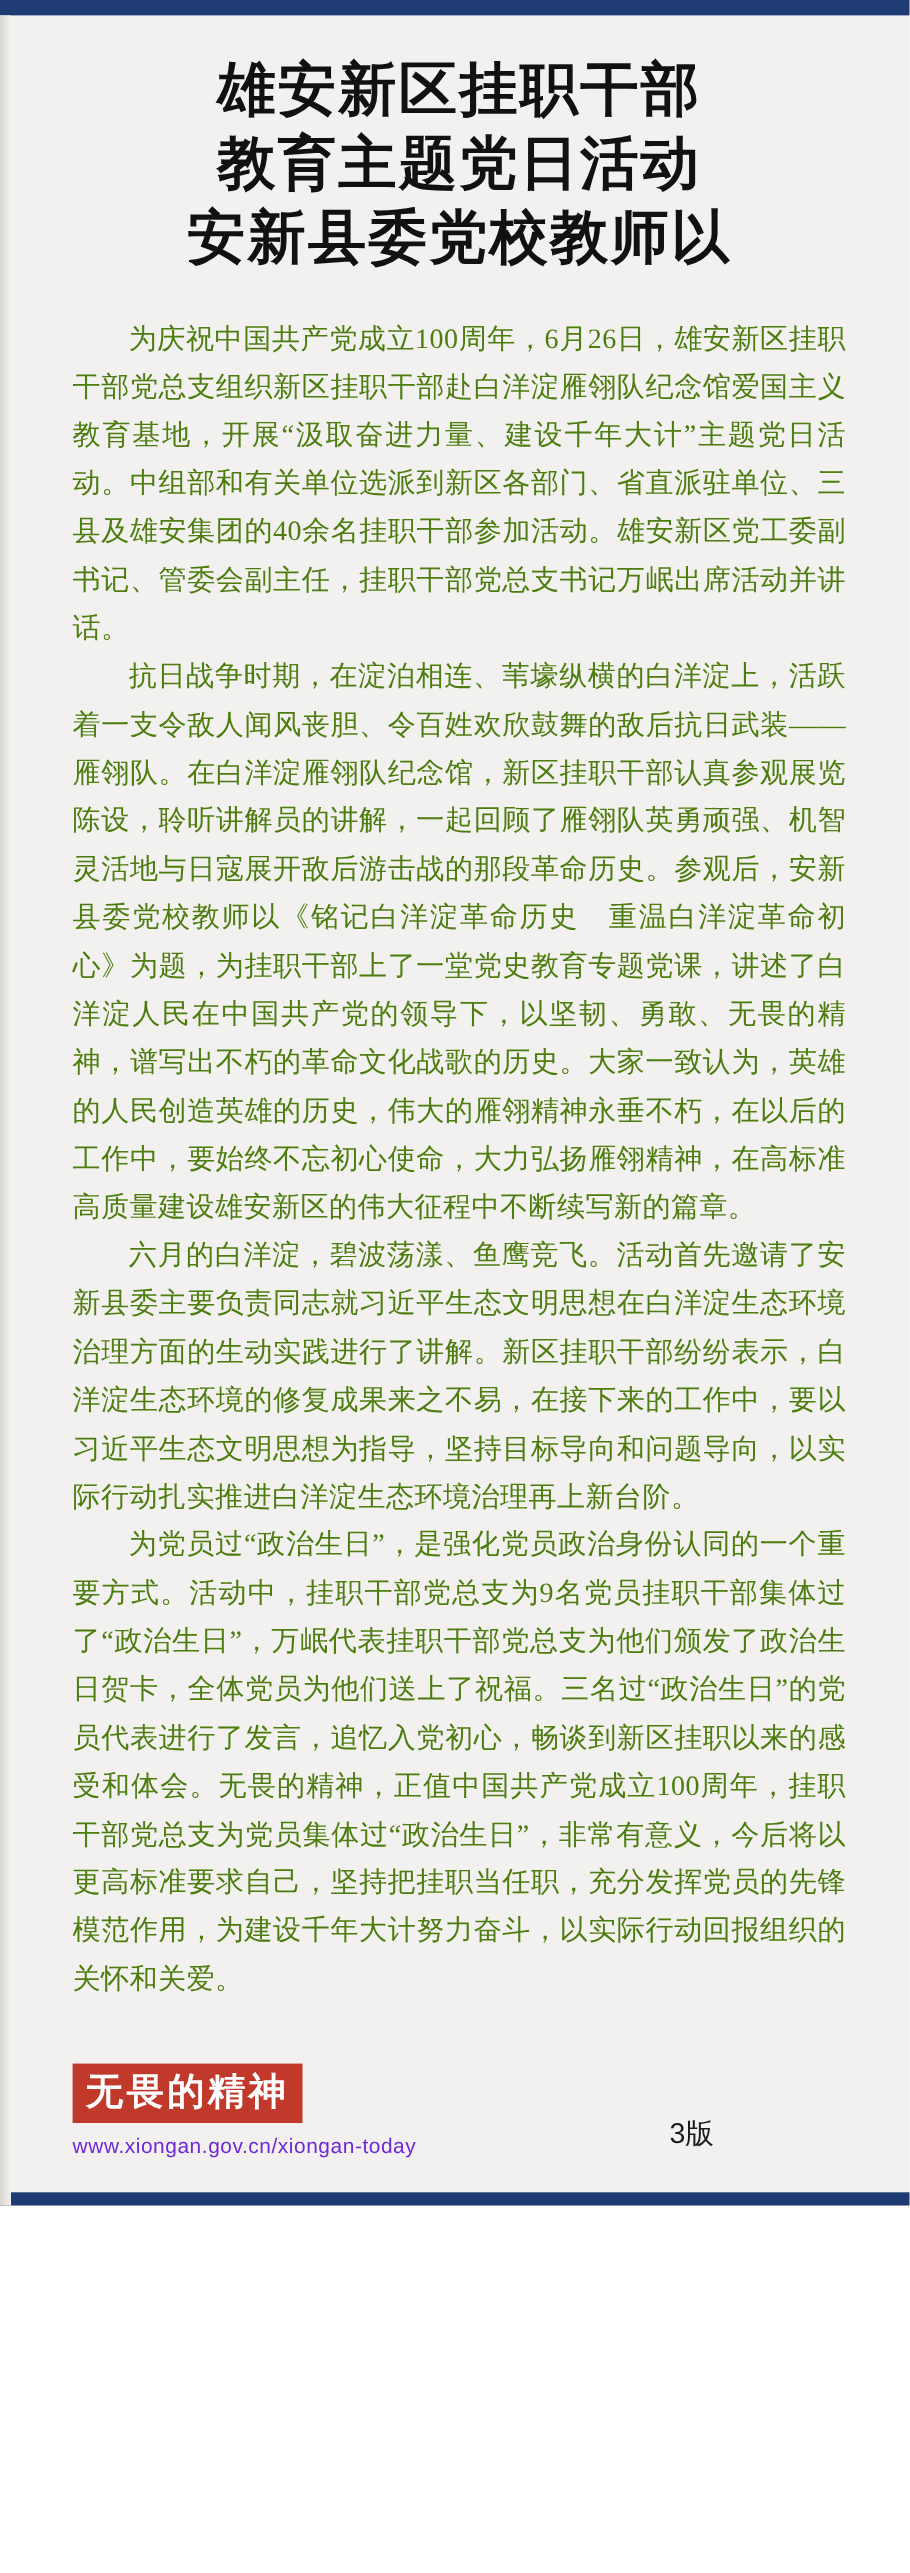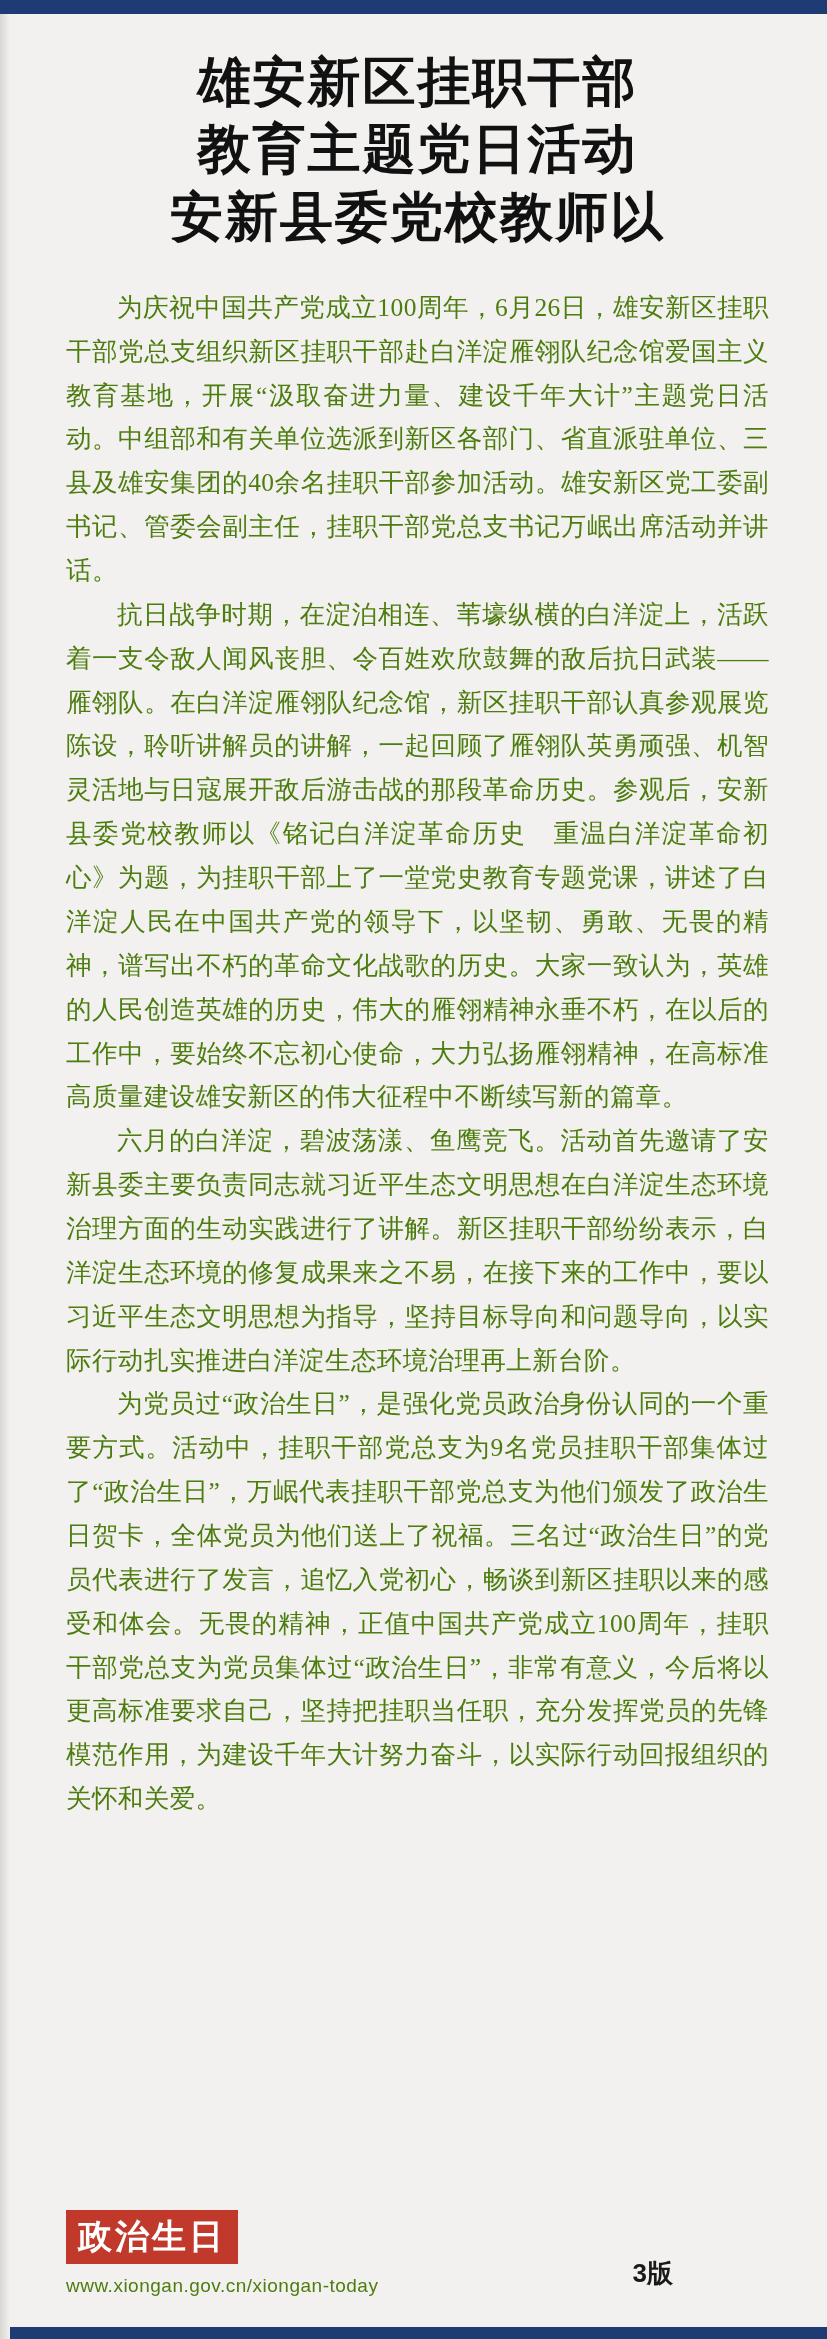--- a/index.html
+++ b/index.html
@@ -9,21 +9,21 @@
   }
   body {
     width: 827px;
     height: 2339px;
     font-family: "Liberation Serif", "DejaVu Serif", serif;
     overflow: hidden;
   }
   .page {
     position: relative;
     width: 827px;
-    height: 2339px;
+    height: 2005px;
     background: #f2f1ef;
     box-sizing: border-box;
     display: flex;
     flex-direction: column;
   }
   .top-bar {
     width: 100%;
     height: 14px;
     background: #1f3b73;
     flex: 0 0 auto;
@@ -90,32 +90,31 @@
     color: #ffffff;
     font-family: "DejaVu Serif", "Liberation Serif", serif;
     font-weight: bold;
     font-size: 34px;
     line-height: 1;
     padding: 9px 12px 11px 12px;
     letter-spacing: 3px;
   }
   .brand-url {
     margin-top: 11px;
-    color: #4d7c0f;
+    color: #6d28d9;
     font-family: "Liberation Sans", sans-serif;
     font-size: 19px;
     letter-spacing: 0.5px;
   }
   .page-num {
     color: #1a1a1a;
     font-family: "Liberation Sans", sans-serif;
     font-size: 26px;
     padding-bottom: 6px;
-    margin-right: 96px;
-    font-weight: bold;
+    margin-right: 120px;
   }
   .bottom-bar {
     width: 100%;
     height: 12px;
     background: #1f3b73;
     flex: 0 0 auto;
   }
 </style>
 </head>
 <body>
@@ -137,21 +136,21 @@
       <p>为庆祝中国共产党成立100周年，6月26日，雄安新区挂职干部党总支组织新区挂职干部赴白洋淀雁翎队纪念馆爱国主义教育基地，开展“汲取奋进力量、建设千年大计”主题党日活动。中组部和有关单位选派到新区各部门、省直派驻单位、三县及雄安集团的40余名挂职干部参加活动。雄安新区党工委副书记、管委会副主任，挂职干部党总支书记万岷出席活动并讲话。</p>
       <p>抗日战争时期，在淀泊相连、苇壕纵横的白洋淀上，活跃着一支令敌人闻风丧胆、令百姓欢欣鼓舞的敌后抗日武装——雁翎队。在白洋淀雁翎队纪念馆，新区挂职干部认真参观展览陈设，聆听讲解员的讲解，一起回顾了雁翎队英勇顽强、机智灵活地与日寇展开敌后游击战的那段革命历史。参观后，安新县委党校教师以《铭记白洋淀革命历史　重温白洋淀革命初心》为题，为挂职干部上了一堂党史教育专题党课，讲述了白洋淀人民在中国共产党的领导下，以坚韧、勇敢、无畏的精神，谱写出不朽的革命文化战歌的历史。大家一致认为，英雄的人民创造英雄的历史，伟大的雁翎精神永垂不朽，在以后的工作中，要始终不忘初心使命，大力弘扬雁翎精神，在高标准高质量建设雄安新区的伟大征程中不断续写新的篇章。</p>
       <p>六月的白洋淀，碧波荡漾、鱼鹰竞飞。活动首先邀请了安新县委主要负责同志就习近平生态文明思想在白洋淀生态环境治理方面的生动实践进行了讲解。新区挂职干部纷纷表示，白洋淀生态环境的修复成果来之不易，在接下来的工作中，要以习近平生态文明思想为指导，坚持目标导向和问题导向，以实际行动扎实推进白洋淀生态环境治理再上新台阶。</p>
       <p>为党员过“政治生日”，是强化党员政治身份认同的一个重要方式。活动中，挂职干部党总支为9名党员挂职干部集体过了“政治生日”，万岷代表挂职干部党总支为他们颁发了政治生日贺卡，全体党员为他们送上了祝福。三名过“政治生日”的党员代表进行了发言，追忆入党初心，畅谈到新区挂职以来的感受和体会。无畏的精神，正值中国共产党成立100周年，挂职干部党总支为党员集体过“政治生日”，非常有意义，今后将以更高标准要求自己，坚持把挂职当任职，充分发挥党员的先锋模范作用，为建设千年大计努力奋斗，以实际行动回报组织的关怀和关爱。</p>
     </div>
 
   </div>
 
   <div class="footer">
     <div class="brand">
-      <span class="brand-mark">政治生日</span>
+      <span class="brand-mark">无畏的精神</span>
       <span class="brand-url">www.xiongan.gov.cn/xiongan-today</span>
     </div>
     <div class="page-num">3版</div>
   </div>
 
   <div class="bottom-bar"></div>
 
 </div>
 
 </body></html>

